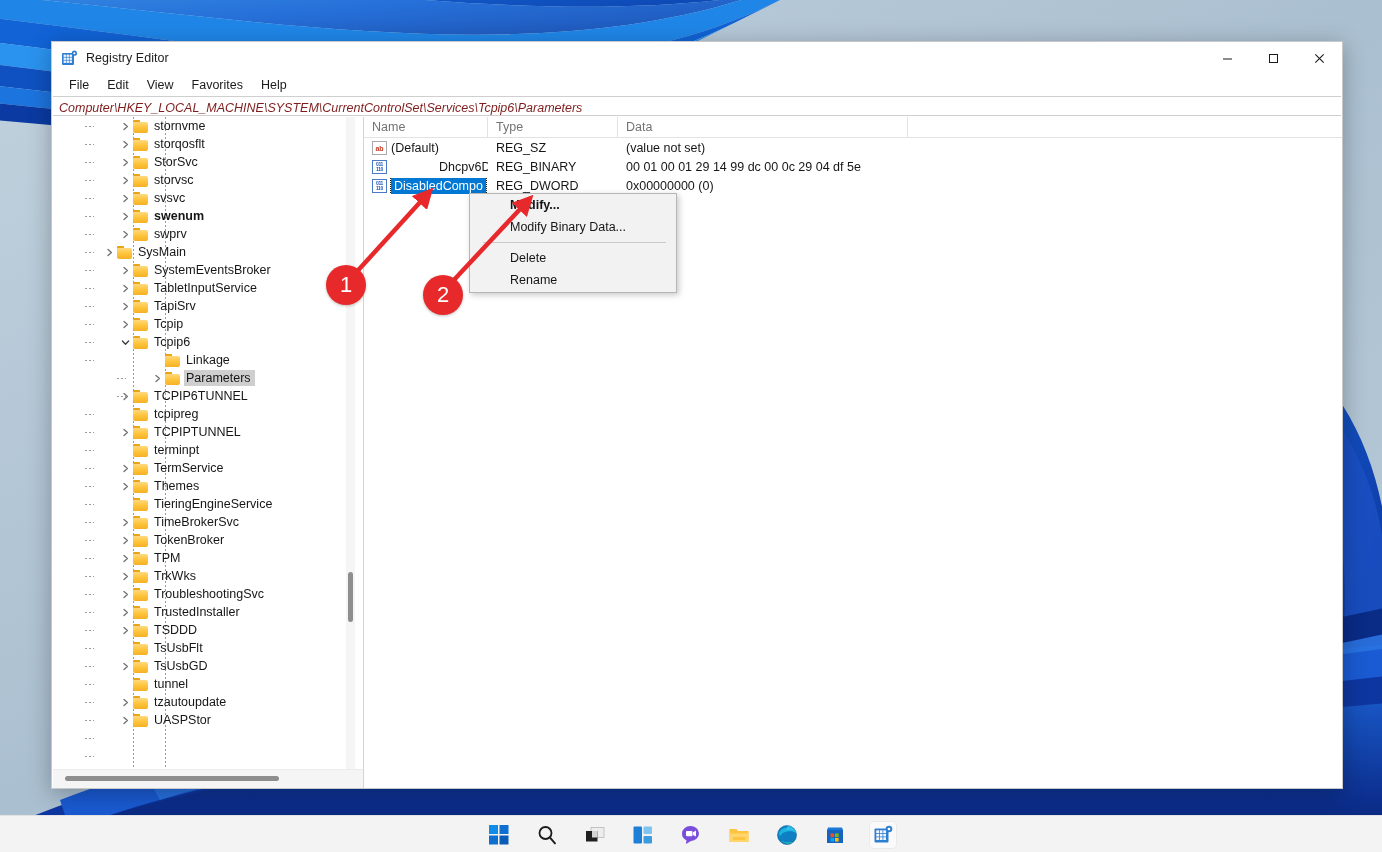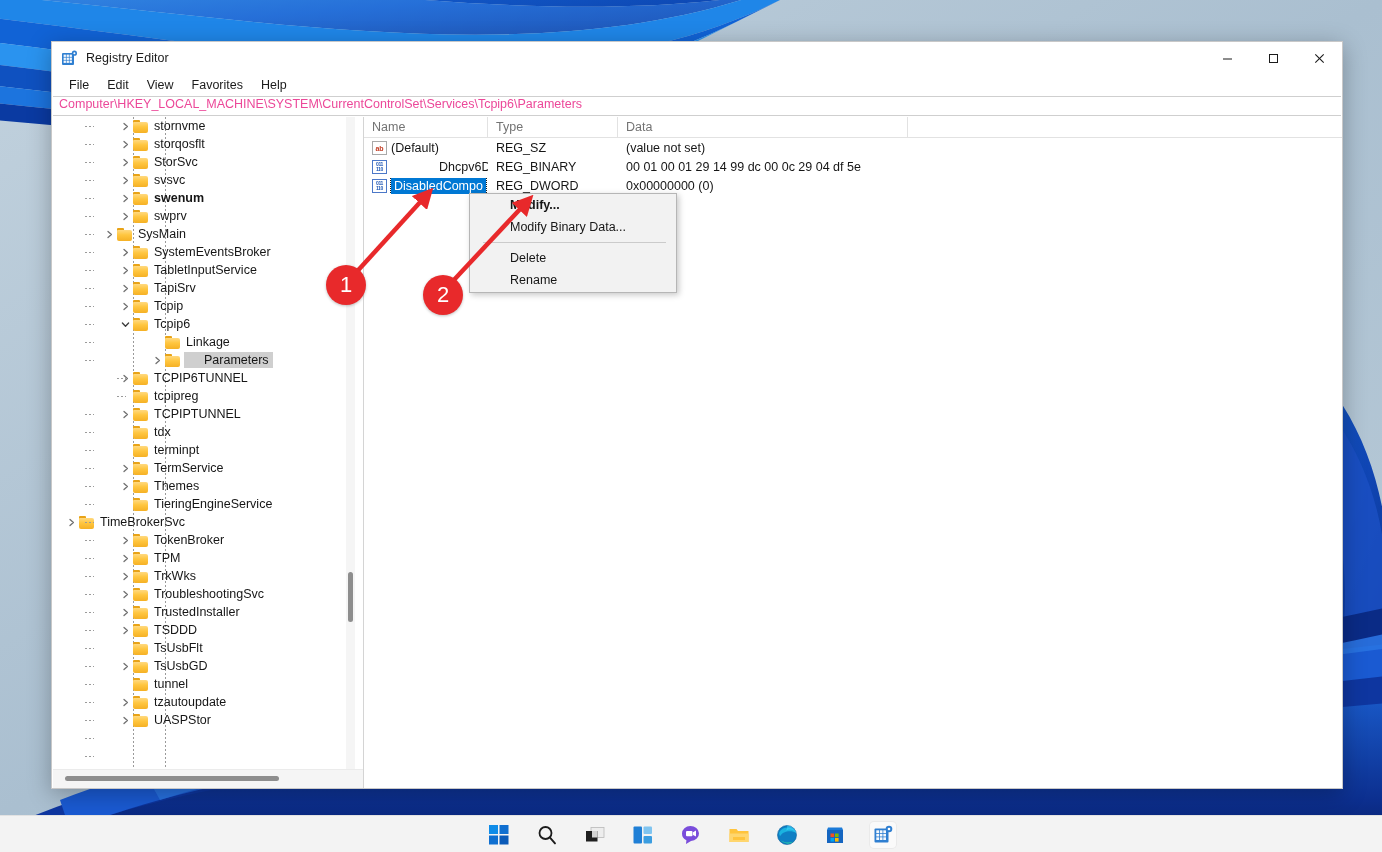--- a/index.html
+++ b/index.html
@@ -62,24 +62,25 @@
     padding: 2px 9px;
     cursor: default;
   }
 
   #addressbar {
     margin: 0 1px 0 1px;
     height: 20px;
     border: 1px solid #cfcfcf;
     border-left: none; border-right: none;
     background: #ffffff;
-    display:flex; align-items:flex-start;
+    display:flex; align-items:flex-end;
     padding-left: 6px;
-    font-size: 12.5px; color:#ec4899;
+    font-size: 12.5px; color:#7f1d1d;
     box-sizing: border-box;
+    font-style: italic;
   }
 
   #panes {
     position:absolute;
     left: 1px; top: 75px;
     width: 1290px; height: 671px;
     display:flex;
     background:#ffffff;
   }
 
@@ -125,21 +126,21 @@
   }
   .folder::after {
     content:''; position:absolute; left:0; top:2px;
     width: 15px; height: 11px;
     background: linear-gradient(180deg,#ffd980 0%, #ffc63f 45%, #f5b125 100%);
     border-radius: 1px 2px 2px 2px;
   }
   .tlabel { position:relative; z-index:2; }
   .tnode.selected .tlabel {
     background: #cfcfcf;
-    padding: 1px 4px 1px 20px;
+    padding: 1px 4px 1px 2px;
     margin-left:-2px;
   }
   
   .guide {
     position:absolute; top:0; bottom:0;
     width:1px;
     background-image: linear-gradient(to bottom, #9a9a9a 50%, rgba(255,255,255,0) 0%);
     background-size: 1px 4px;
     background-repeat: repeat-y;
   }
@@ -425,20 +426,29 @@
               <span class="folder"></span>
               <span class="tlabel">StorSvc</span>
             </div>
             <div class="tnode" style="padding-left: 64px;">
               <span class="chev">
                 <svg width="9" height="9" viewBox="0 0 9 9">
                   <polyline points="3,1.4 6.4,4.5 3,7.6" fill="none" stroke="#707070" stroke-width="1.3" stroke-linecap="round" stroke-linejoin="round"></polyline>
                 </svg>
               </span>
               <span class="folder"></span>
+              <span class="tlabel">storvsc</span>
+            </div>
+            <div class="tnode" style="padding-left: 64px;">
+              <span class="chev">
+                <svg width="9" height="9" viewBox="0 0 9 9">
+                  <polyline points="3,1.4 6.4,4.5 3,7.6" fill="none" stroke="#707070" stroke-width="1.3" stroke-linecap="round" stroke-linejoin="round"></polyline>
+                </svg>
+              </span>
+              <span class="folder"></span>
               <span class="tlabel">svsvc</span>
             </div>
             <div class="tnode" style="padding-left: 64px; font-weight: bold;">
               <span class="chev">
                 <svg width="9" height="9" viewBox="0 0 9 9">
                   <polyline points="3,1.4 6.4,4.5 3,7.6" fill="none" stroke="#707070" stroke-width="1.3" stroke-linecap="round" stroke-linejoin="round"></polyline>
                 </svg>
               </span>
               <span class="folder"></span>
               <span class="tlabel">swenum</span>
@@ -539,51 +549,46 @@
                 <svg width="9" height="9" viewBox="0 0 9 9">
                   <polyline points="3,1.4 6.4,4.5 3,7.6" fill="none" stroke="#707070" stroke-width="1.3" stroke-linecap="round" stroke-linejoin="round"></polyline>
                 </svg>
               </span>
               <span class="folder"></span>
               <span class="tlabel">TCPIPTUNNEL</span>
             </div>
             <div class="tnode" style="padding-left: 64px;">
               <span class="chev"></span>
               <span class="folder"></span>
-              <span class="tlabel">tdx</span>
+              <span class="tlabel">terminpt</span>
+            </div>
+            <div class="tnode" style="padding-left: 64px; text-align: right;">
+              <span class="chev">
+                <svg width="9" height="9" viewBox="0 0 9 9">
+                  <polyline points="3,1.4 6.4,4.5 3,7.6" fill="none" stroke="#707070" stroke-width="1.3" stroke-linecap="round" stroke-linejoin="round"></polyline>
+                </svg>
+              </span>
+              <span class="folder"></span>
+              <span class="tlabel">TermService</span>
+            </div>
+            <div class="tnode" style="padding-left: 64px;">
+              <span class="chev">
+                <svg width="9" height="9" viewBox="0 0 9 9">
+                  <polyline points="3,1.4 6.4,4.5 3,7.6" fill="none" stroke="#707070" stroke-width="1.3" stroke-linecap="round" stroke-linejoin="round"></polyline>
+                </svg>
+              </span>
+              <span class="folder"></span>
+              <span class="tlabel">Themes</span>
             </div>
             <div class="tnode" style="padding-left: 64px;">
               <span class="chev"></span>
               <span class="folder"></span>
-              <span class="tlabel">terminpt</span>
-            </div>
-            <div class="tnode" style="padding-left: 64px; text-align: right;">
-              <span class="chev">
-                <svg width="9" height="9" viewBox="0 0 9 9">
-                  <polyline points="3,1.4 6.4,4.5 3,7.6" fill="none" stroke="#707070" stroke-width="1.3" stroke-linecap="round" stroke-linejoin="round"></polyline>
-                </svg>
-              </span>
-              <span class="folder"></span>
-              <span class="tlabel">TermService</span>
-            </div>
-            <div class="tnode" style="padding-left: 64px;">
-              <span class="chev">
-                <svg width="9" height="9" viewBox="0 0 9 9">
-                  <polyline points="3,1.4 6.4,4.5 3,7.6" fill="none" stroke="#707070" stroke-width="1.3" stroke-linecap="round" stroke-linejoin="round"></polyline>
-                </svg>
-              </span>
-              <span class="folder"></span>
-              <span class="tlabel">Themes</span>
-            </div>
-            <div class="tnode" style="padding-left: 64px;">
-              <span class="chev"></span>
-              <span class="folder"></span>
               <span class="tlabel">TieringEngineService</span>
             </div>
-            <div class="tnode" style=" margin-left: 10px;">
+            <div class="tnode" style="padding-left: 64px;">
               <span class="chev">
                 <svg width="9" height="9" viewBox="0 0 9 9">
                   <polyline points="3,1.4 6.4,4.5 3,7.6" fill="none" stroke="#707070" stroke-width="1.3" stroke-linecap="round" stroke-linejoin="round"></polyline>
                 </svg>
               </span>
               <span class="folder"></span>
               <span class="tlabel">TimeBrokerSvc</span>
             </div>
             <div class="tnode" style="padding-left: 64px;">
               <span class="chev">

